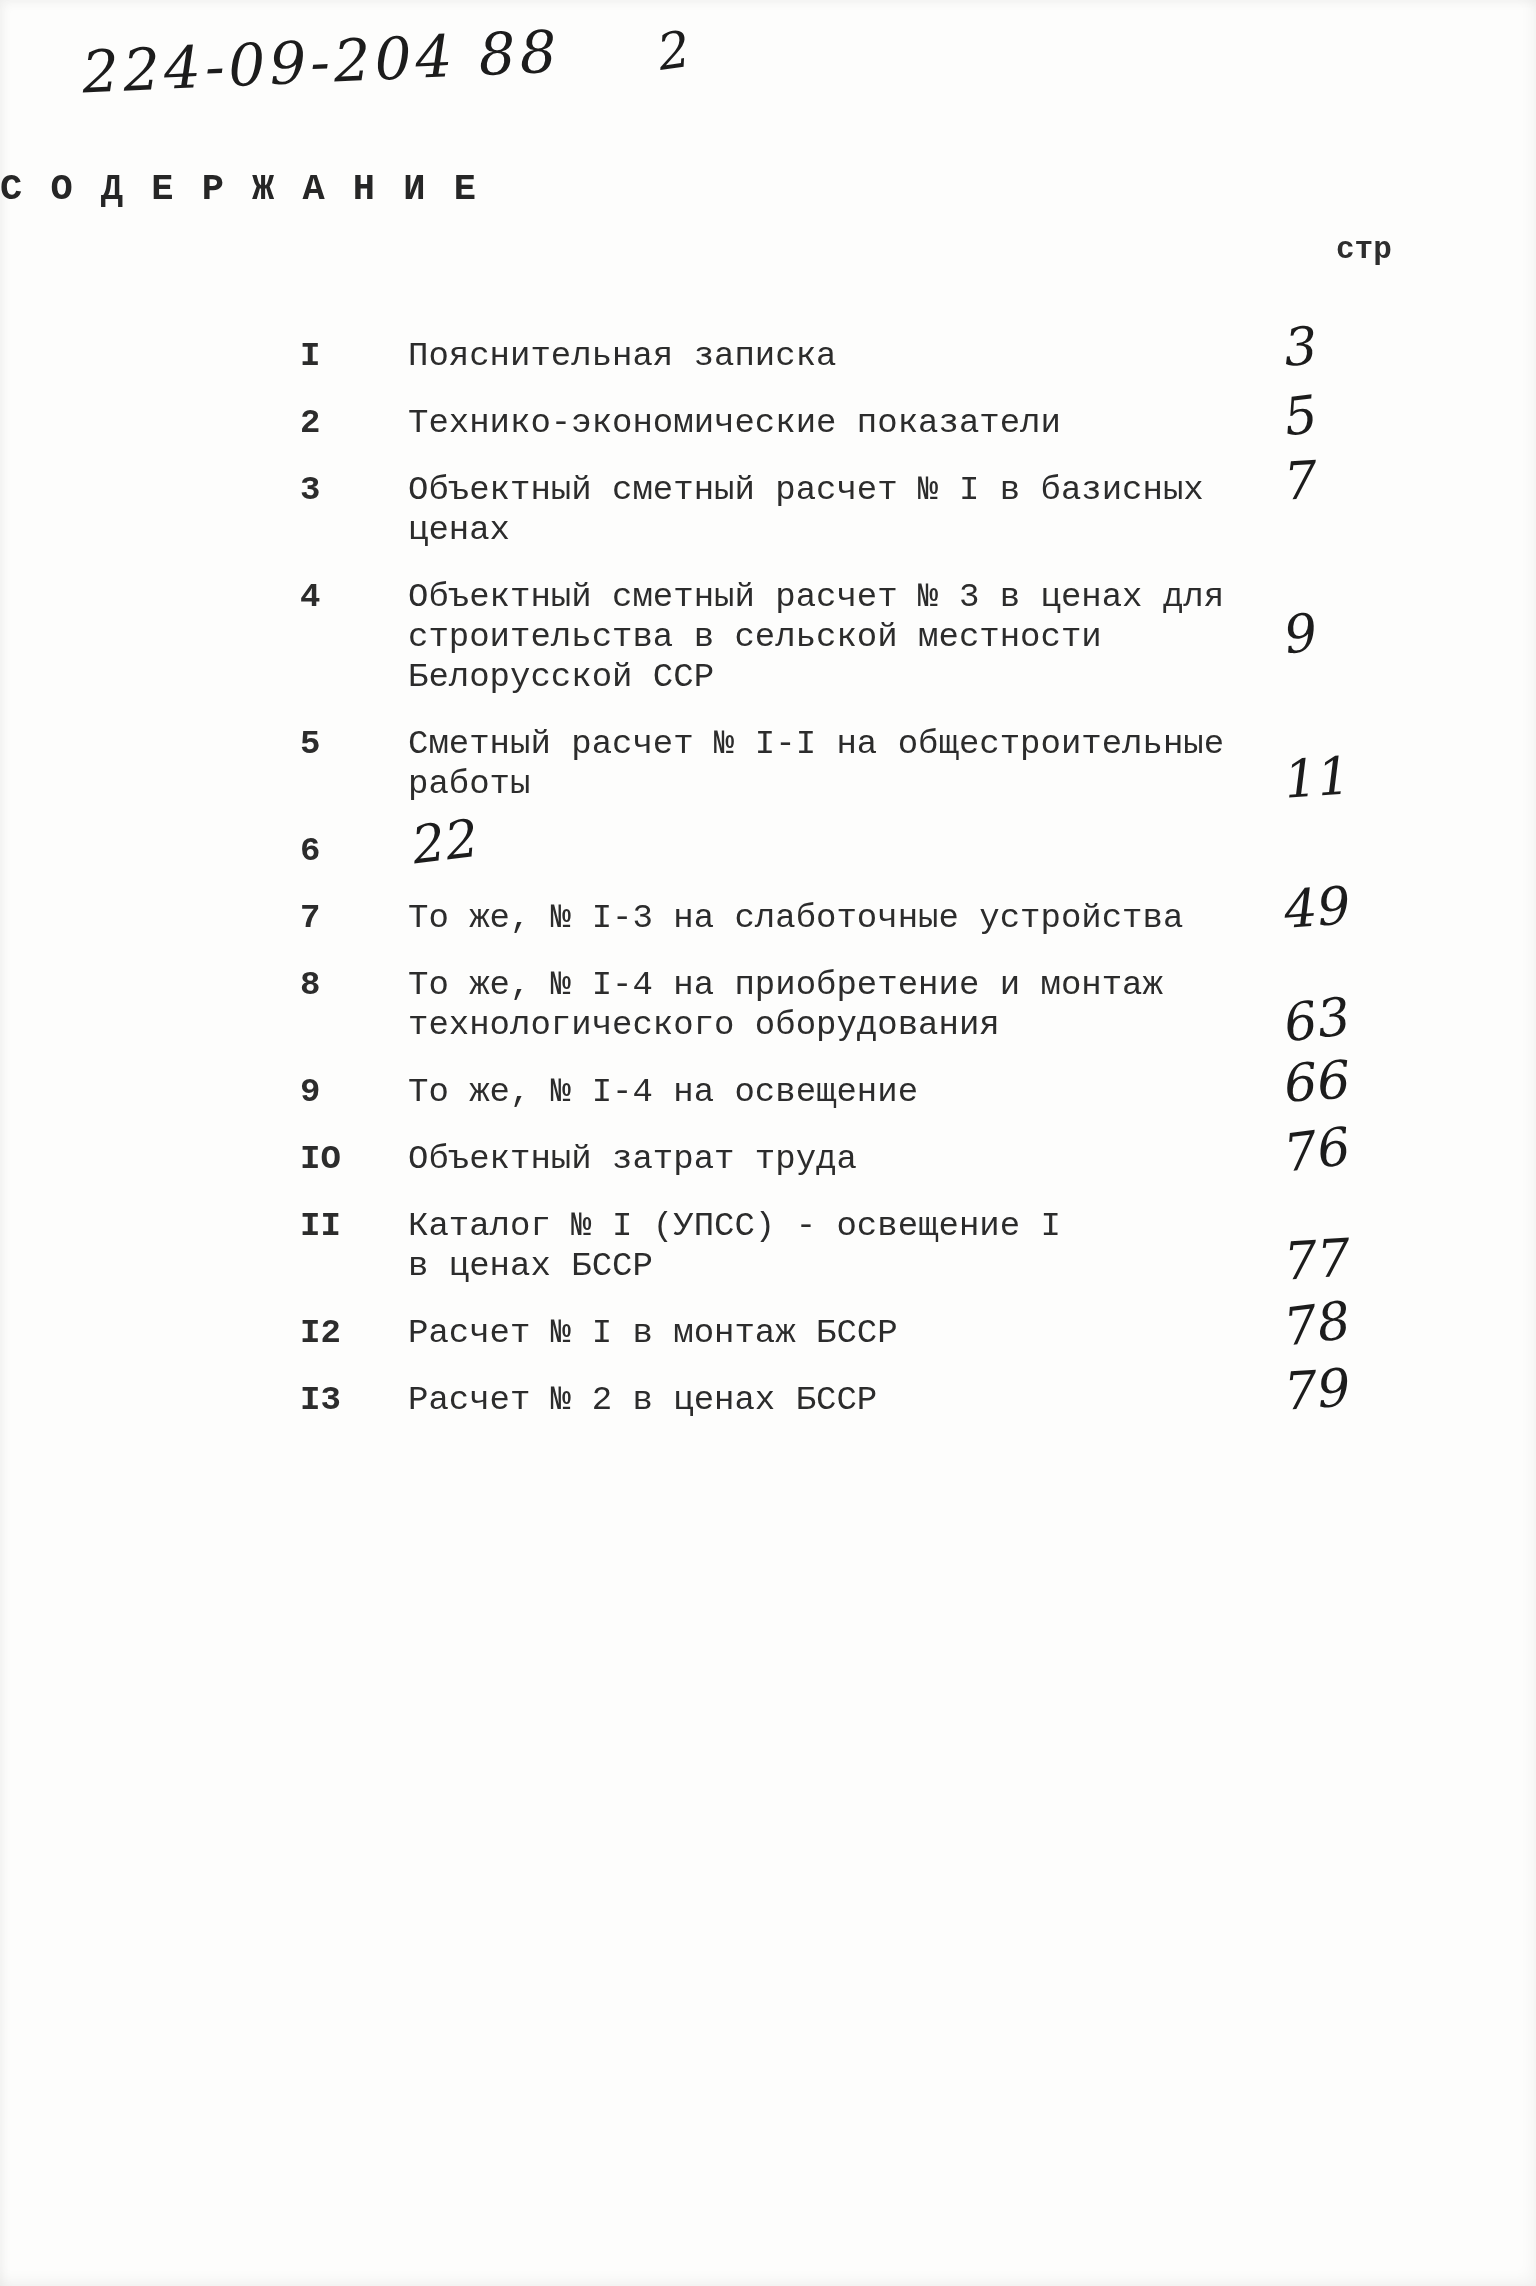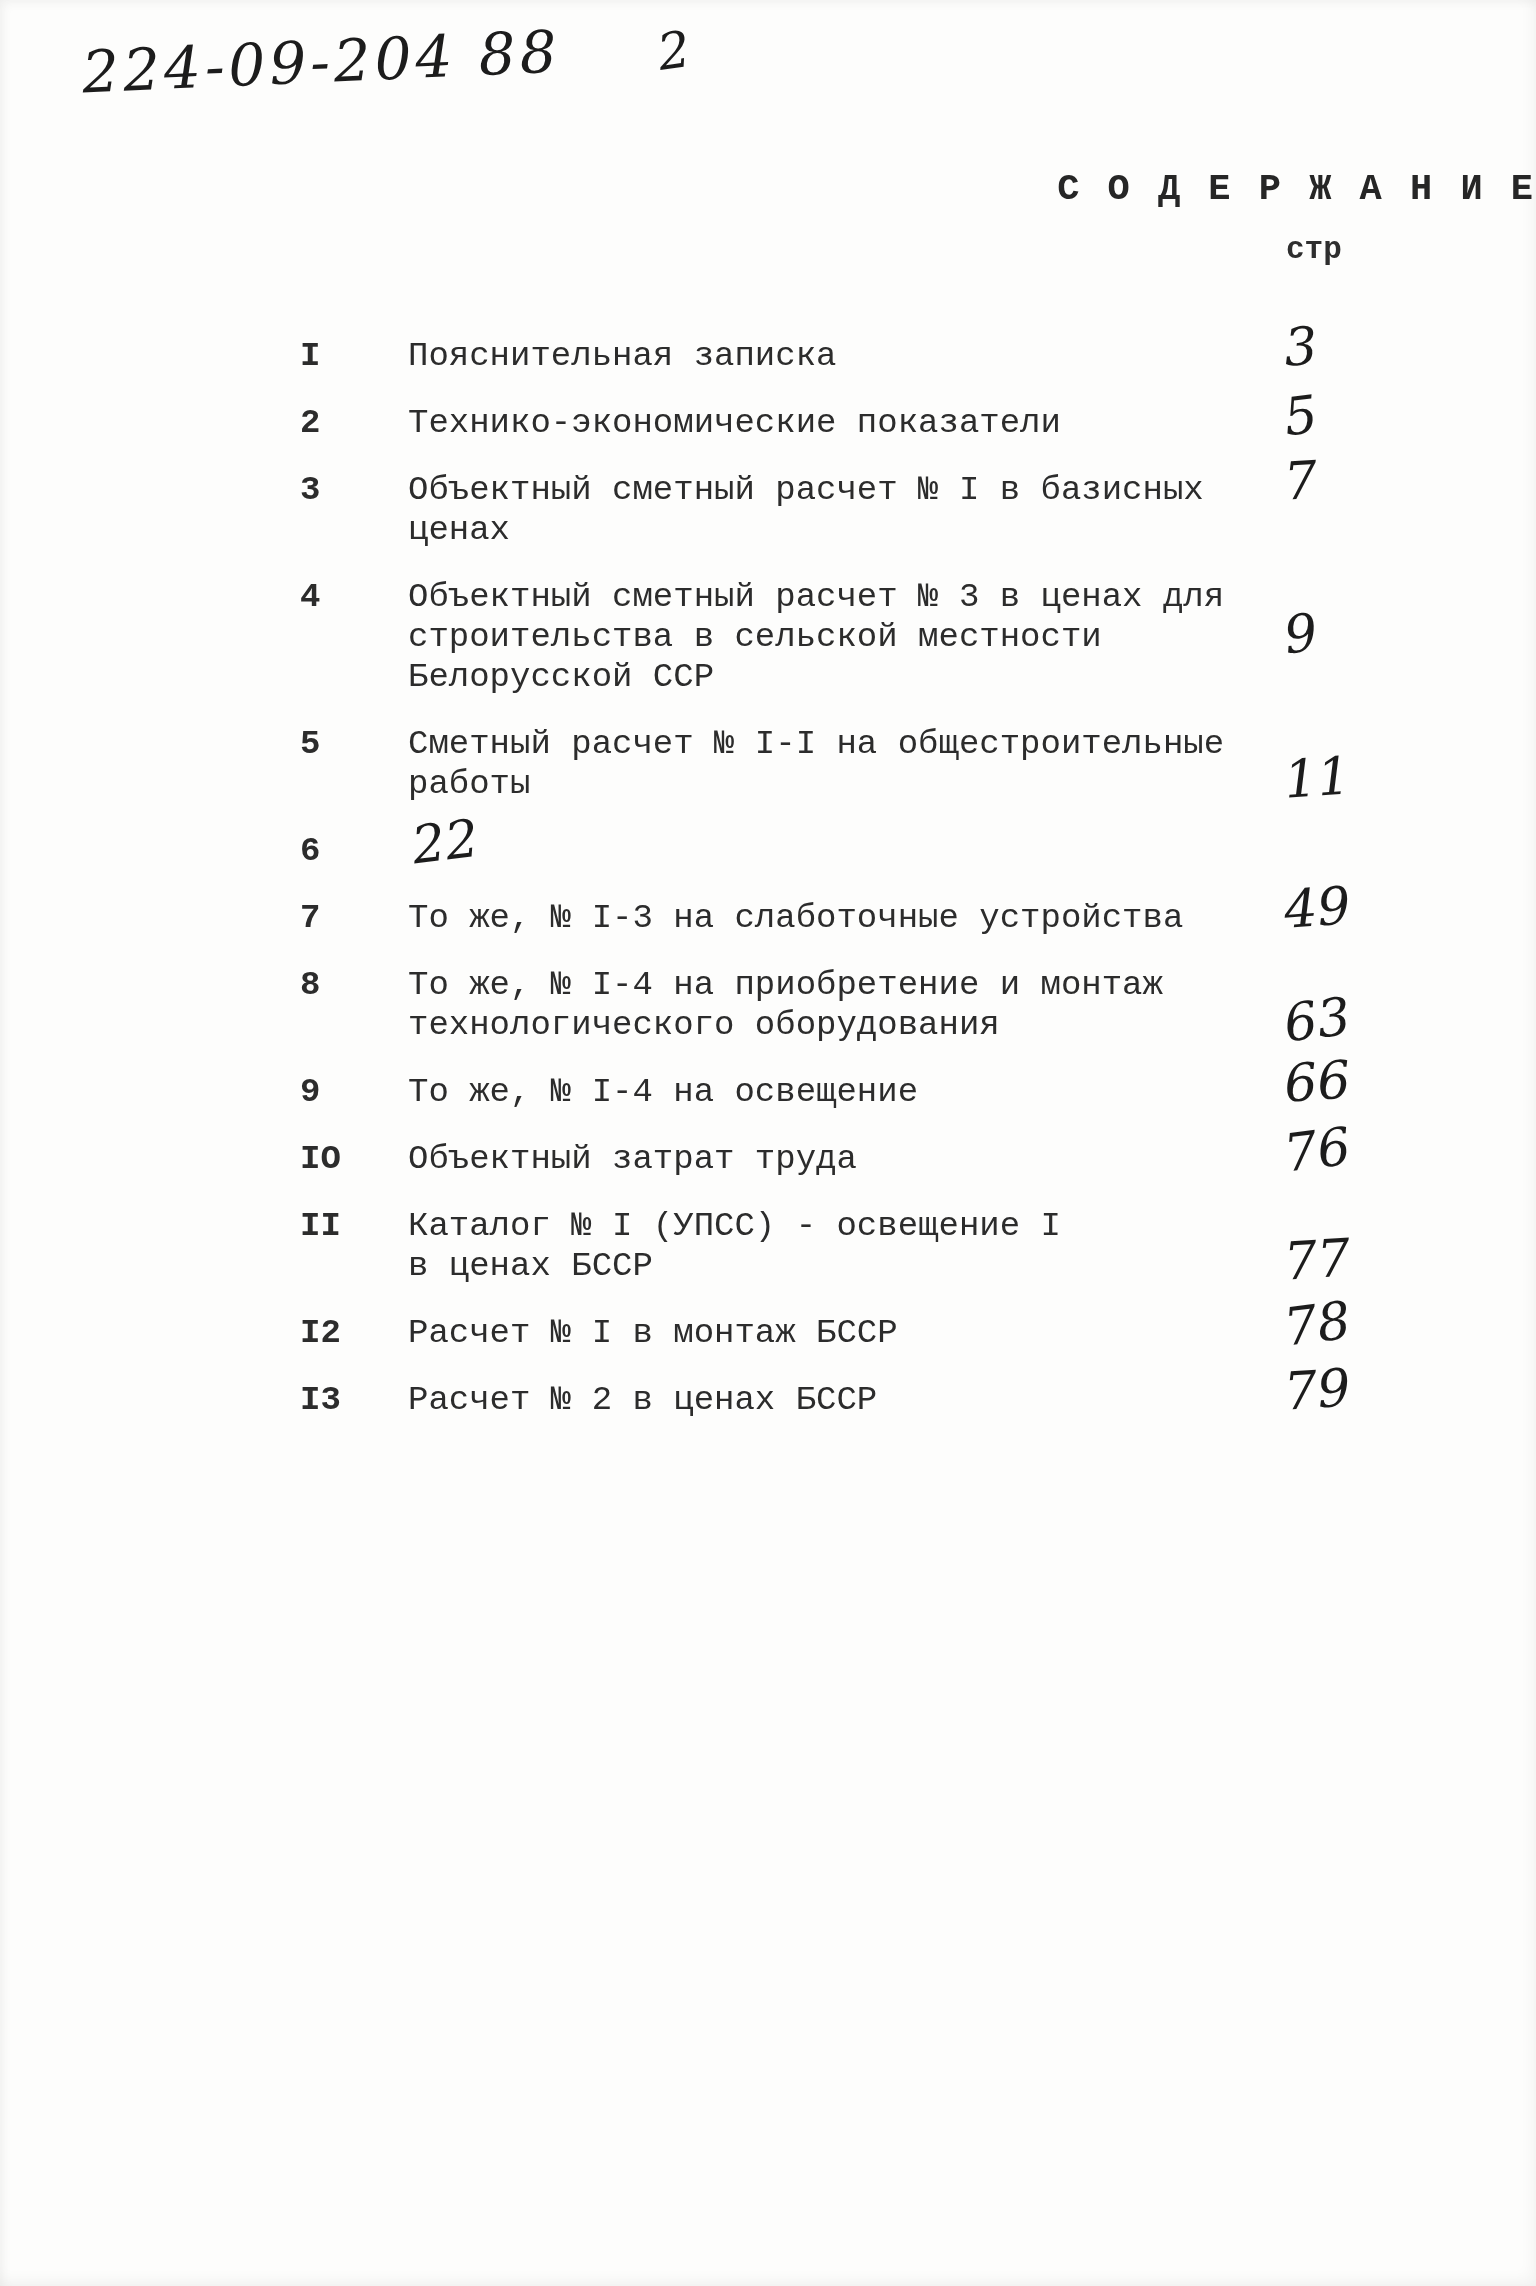--- a/index.html
+++ b/index.html
@@ -42,32 +42,32 @@
     left: 658px;
     font-size: 50px;
     transform: rotate(-8deg);
   }
 
   .doc-title {
     position: absolute;
     top: 168px;
     left: 0;
     width: 100%;
-    text-align: right;
+    text-align: left;
     font-size: 37px;
     font-weight: 700;
     letter-spacing: 3px;
     color: #262626;
     white-space: nowrap;
   }
 
   .col-header {
     position: absolute;
     top: 232px;
-    left: 1286px;
+    left: 1336px;
     font-size: 31px;
     font-weight: 700;
     color: #2e2e2e;
   }
 
   .toc {
     position: absolute;
     top: 336px;
     left: 300px;
     width: 1096px;

